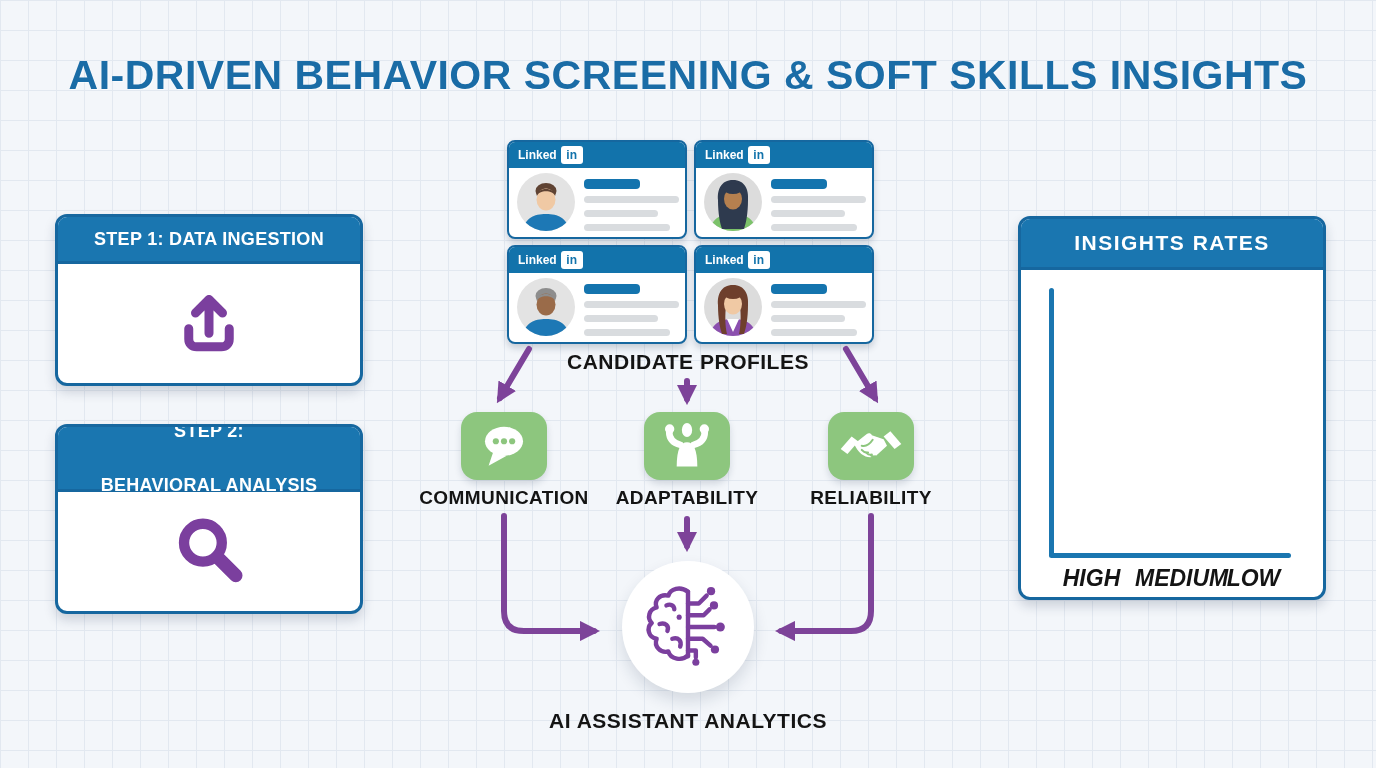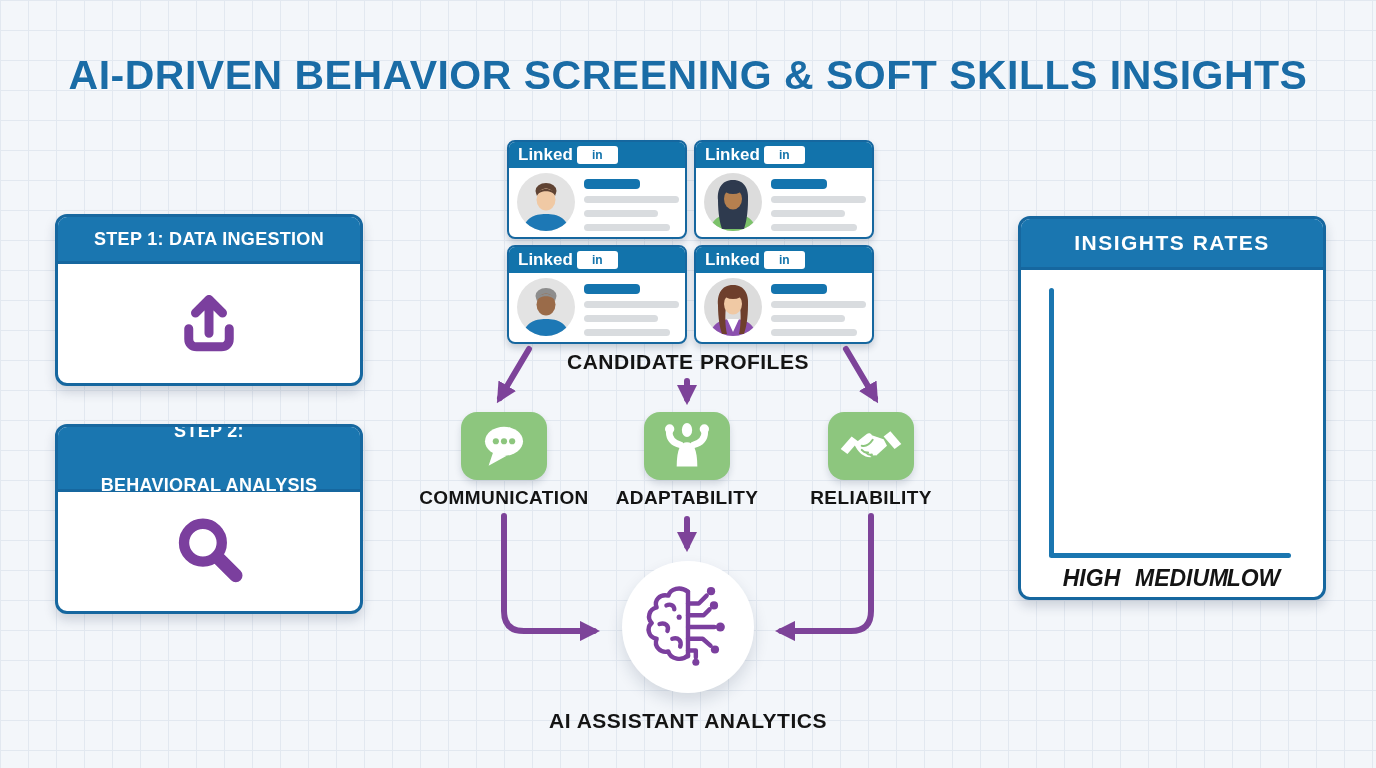--- a/index.html
+++ b/index.html
@@ -37,23 +37,23 @@
   
   .card{
     position:absolute;width:176px;height:95px;background:#fff;
     border:2.5px solid #16679f;border-radius:8px;overflow:hidden;
     box-shadow:0 4px 7px rgba(20,40,70,.2);
   }
   .card-header{
     height:26px;background:#1273ab;display:flex;align-items:center;gap:4px;
     padding:0 0 0 9px;
   }
-  .brand-word{color:#fff;font-weight:bold;font-size:17px;}
+  .brand-word{color:#fff;font-weight:bold;font-size:12px;}
   .brand-badge{
-    width:41px;height:18px;background:#fff;border-radius:3px;color:#1273ab;
+    width:22px;height:18px;background:#fff;border-radius:3px;color:#1273ab;
     font-weight:bold;font-size:12px;display:flex;align-items:center;justify-content:center;
   }
   .card-body{display:flex;align-items:center;padding:5px 8px 6px 8px;gap:9px;}
   .lines{display:flex;flex-direction:column;gap:7px;padding-top:2px;}
   .line{border-radius:4px;}
   .line.blue{width:56px;height:10px;background:#1474ae;}
   .line.g1{width:95px;height:7px;background:#d9dcdf;}
   .line.g2{width:74px;height:7px;background:#d9dcdf;}
   .line.g3{width:86px;height:7px;background:#d9dcdf;}
   .profiles-label{

